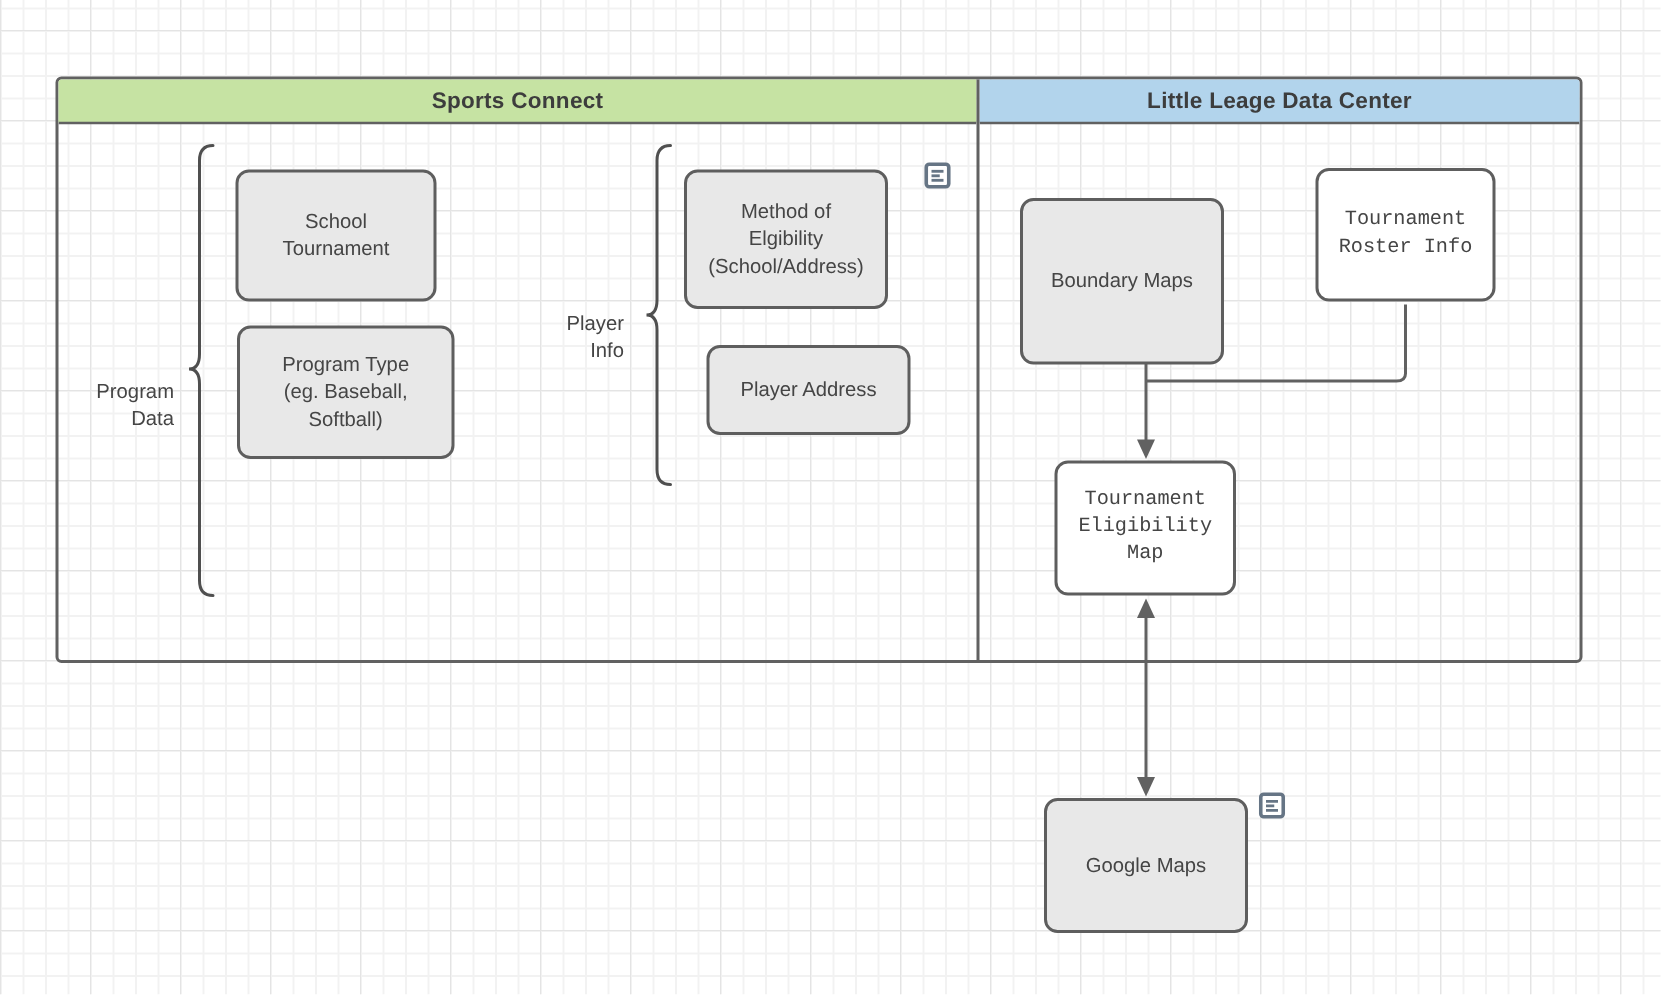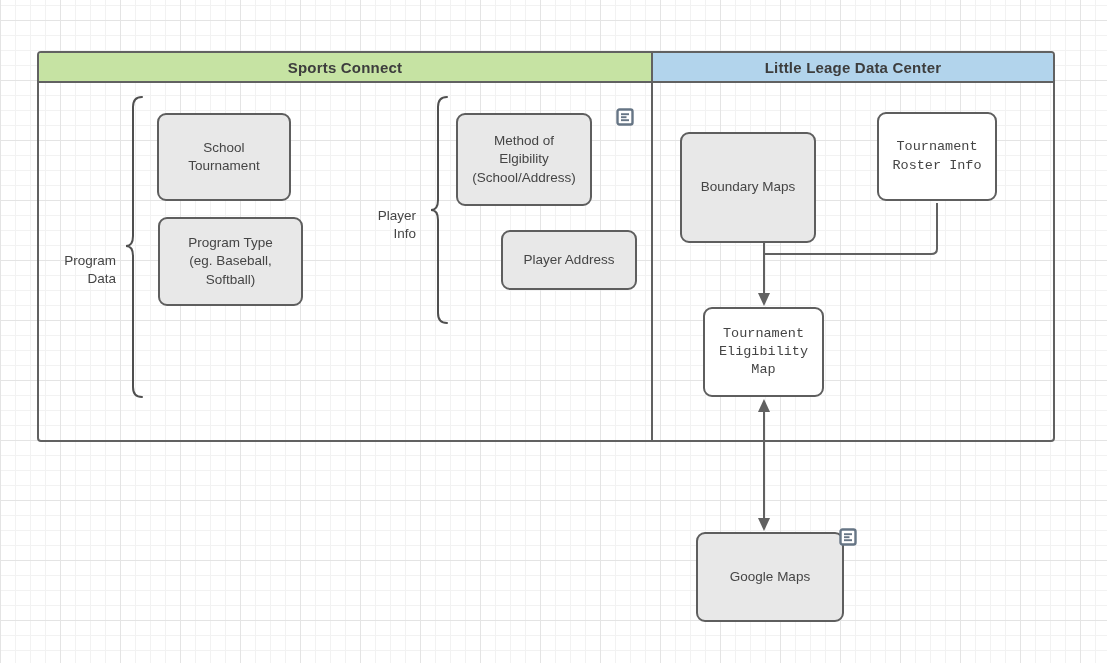--- a/index.html
+++ b/index.html
@@ -90,25 +90,25 @@
     line-height: 1.35;
     color: #454545;
     white-space: pre-line;
     padding: 4px;
   }
   .node.white { background: #ffffff; font-family: Liberation Mono, monospace; }
 
   .n-school     { left: 157px; top: 113px; width: 134px; height: 88px; }
   .n-progtype   { left: 158px; top: 217px; width: 145px; height: 89px; }
   .n-method     { left: 456px; top: 113px; width: 136px; height: 93px; }
-  .n-playeraddr { left: 471px; top: 230px; width: 136px; height: 60px; margin-left: 30px; }
+  .n-playeraddr { left: 471px; top: 230px; width: 136px; height: 60px; }
   .n-boundary   { left: 680px; top: 112px; width: 136px; height: 111px; margin-top: 20px; }
   .n-roster     { left: 877px; top: 112px; width: 120px; height: 89px; }
   .n-eligmap    { left: 703px; top: 307px; width: 121px; height: 90px; }
-  .n-google     { left: 696px; top: 532px; width: 148px; height: 90px; }
+  .n-google     { left: 696px; top: 532px; width: 136px; height: 90px; }
 
   
   .brace-label {
     position: absolute;
     text-align: right;
     white-space: pre-line;
     font-size: 13.5px;
     line-height: 1.35;
     color: #454545;
   }

